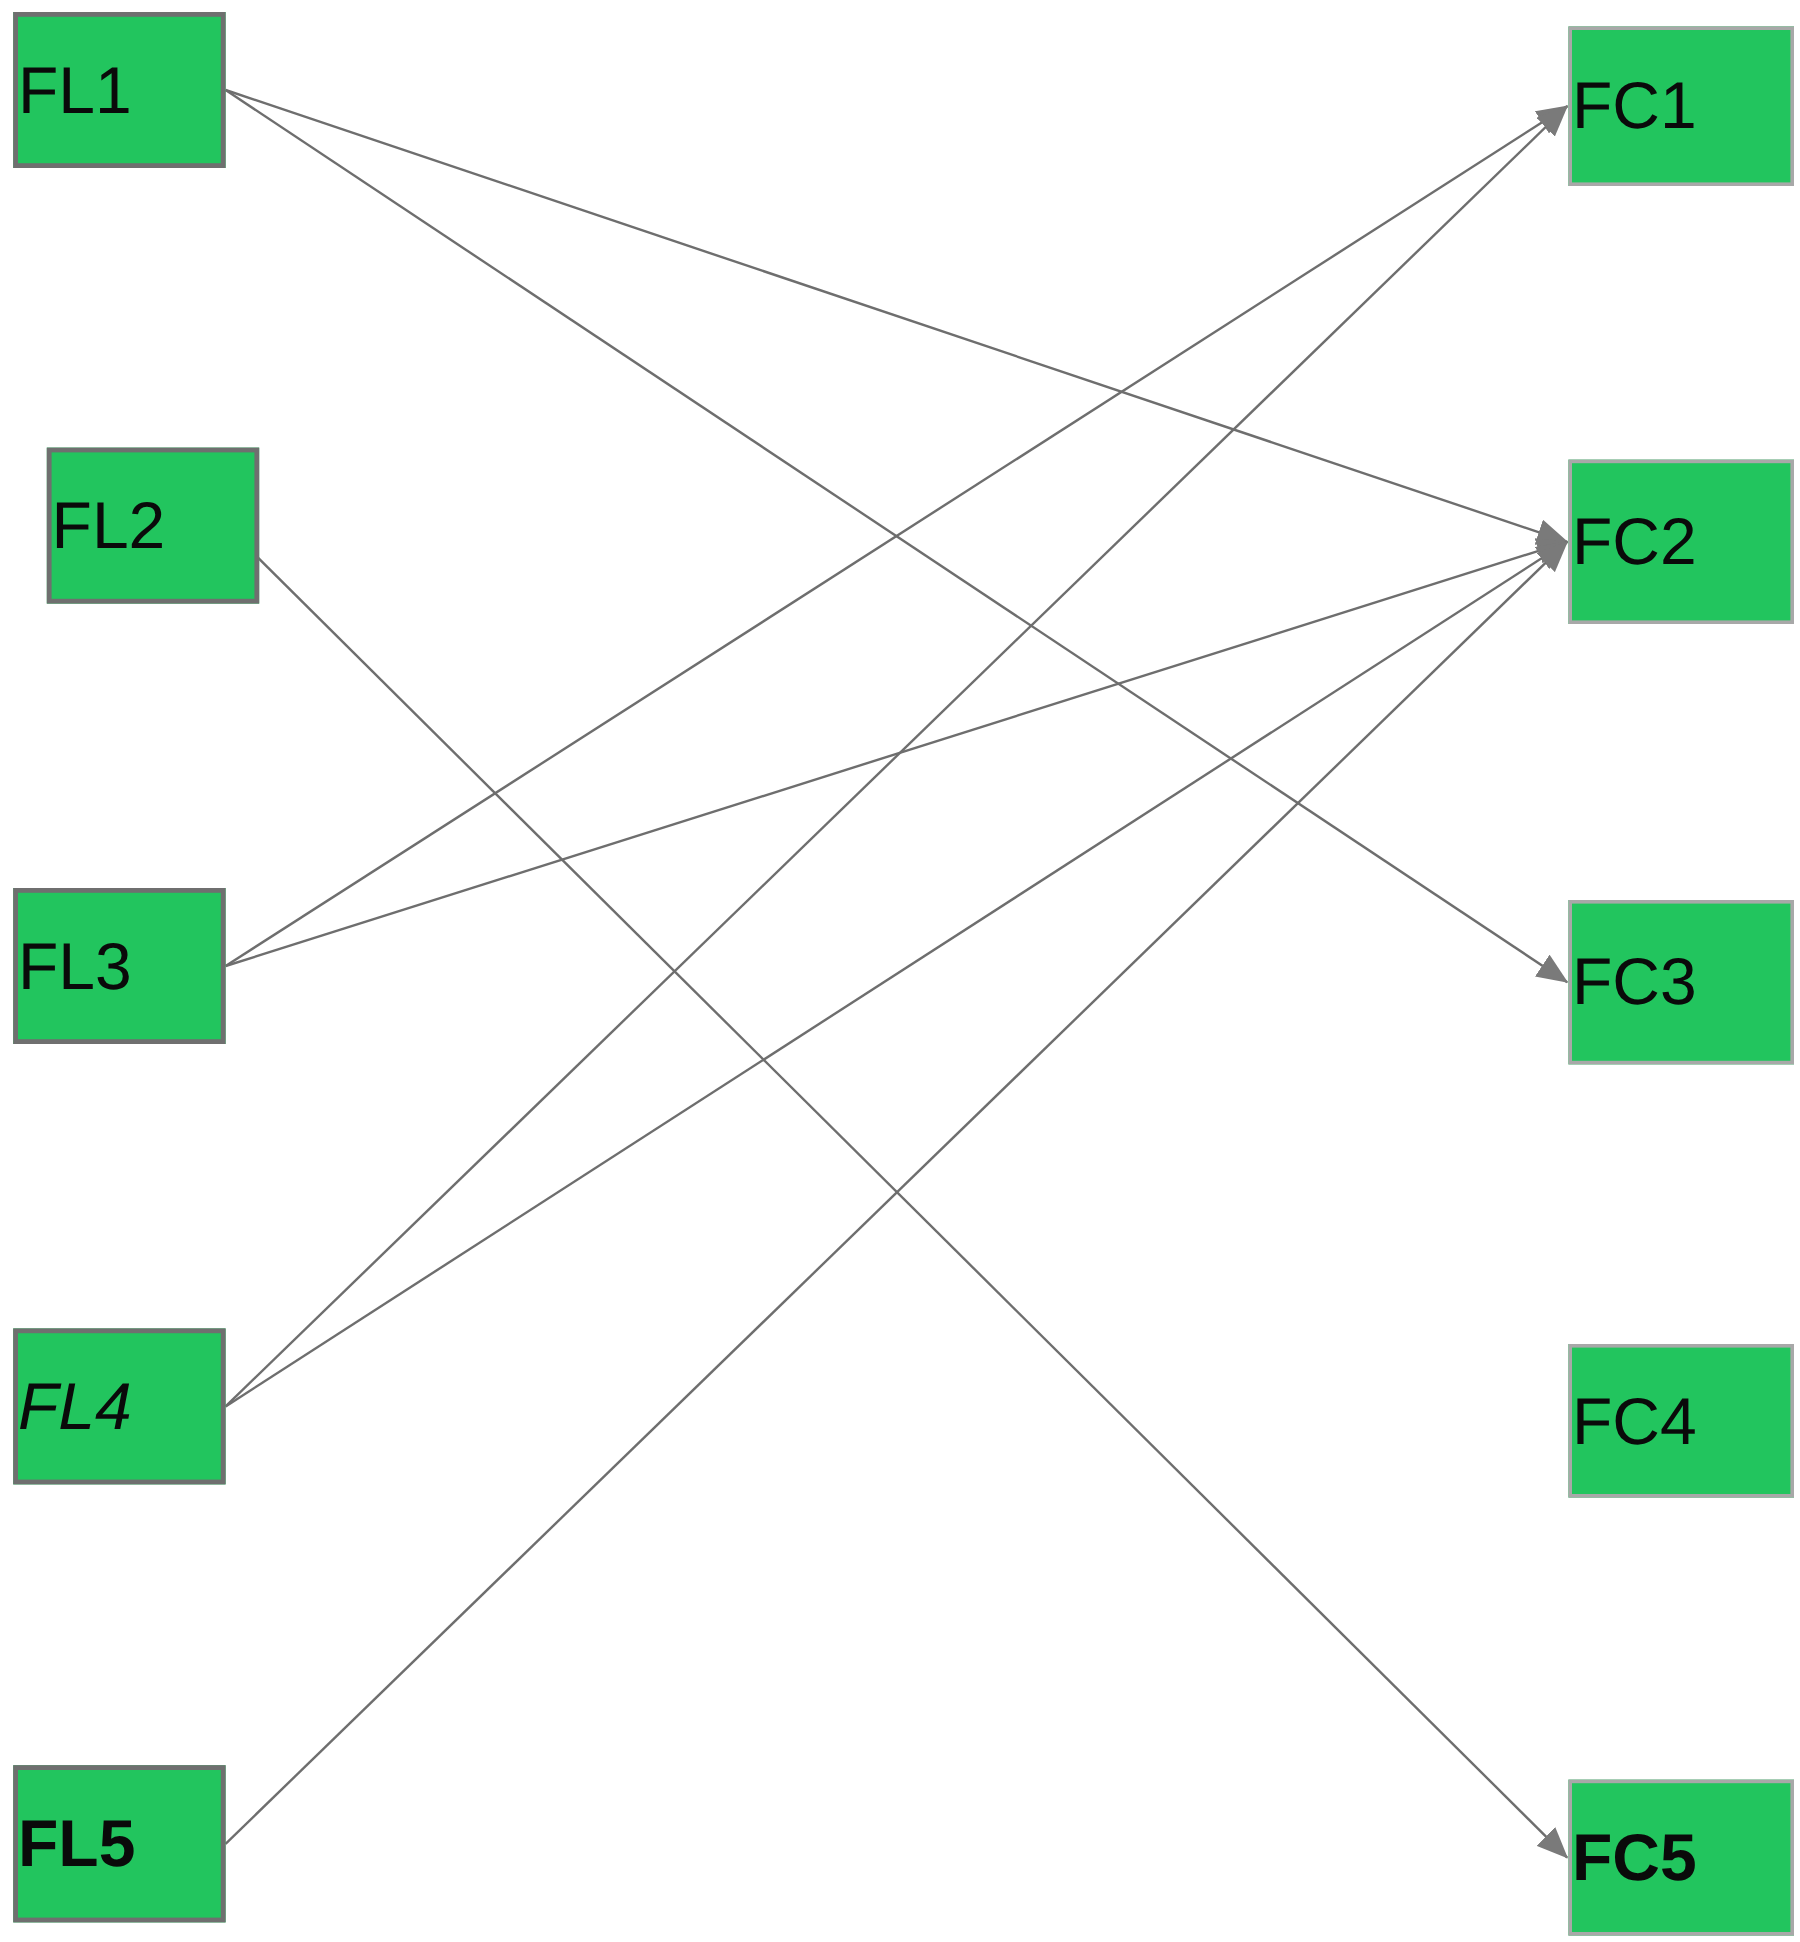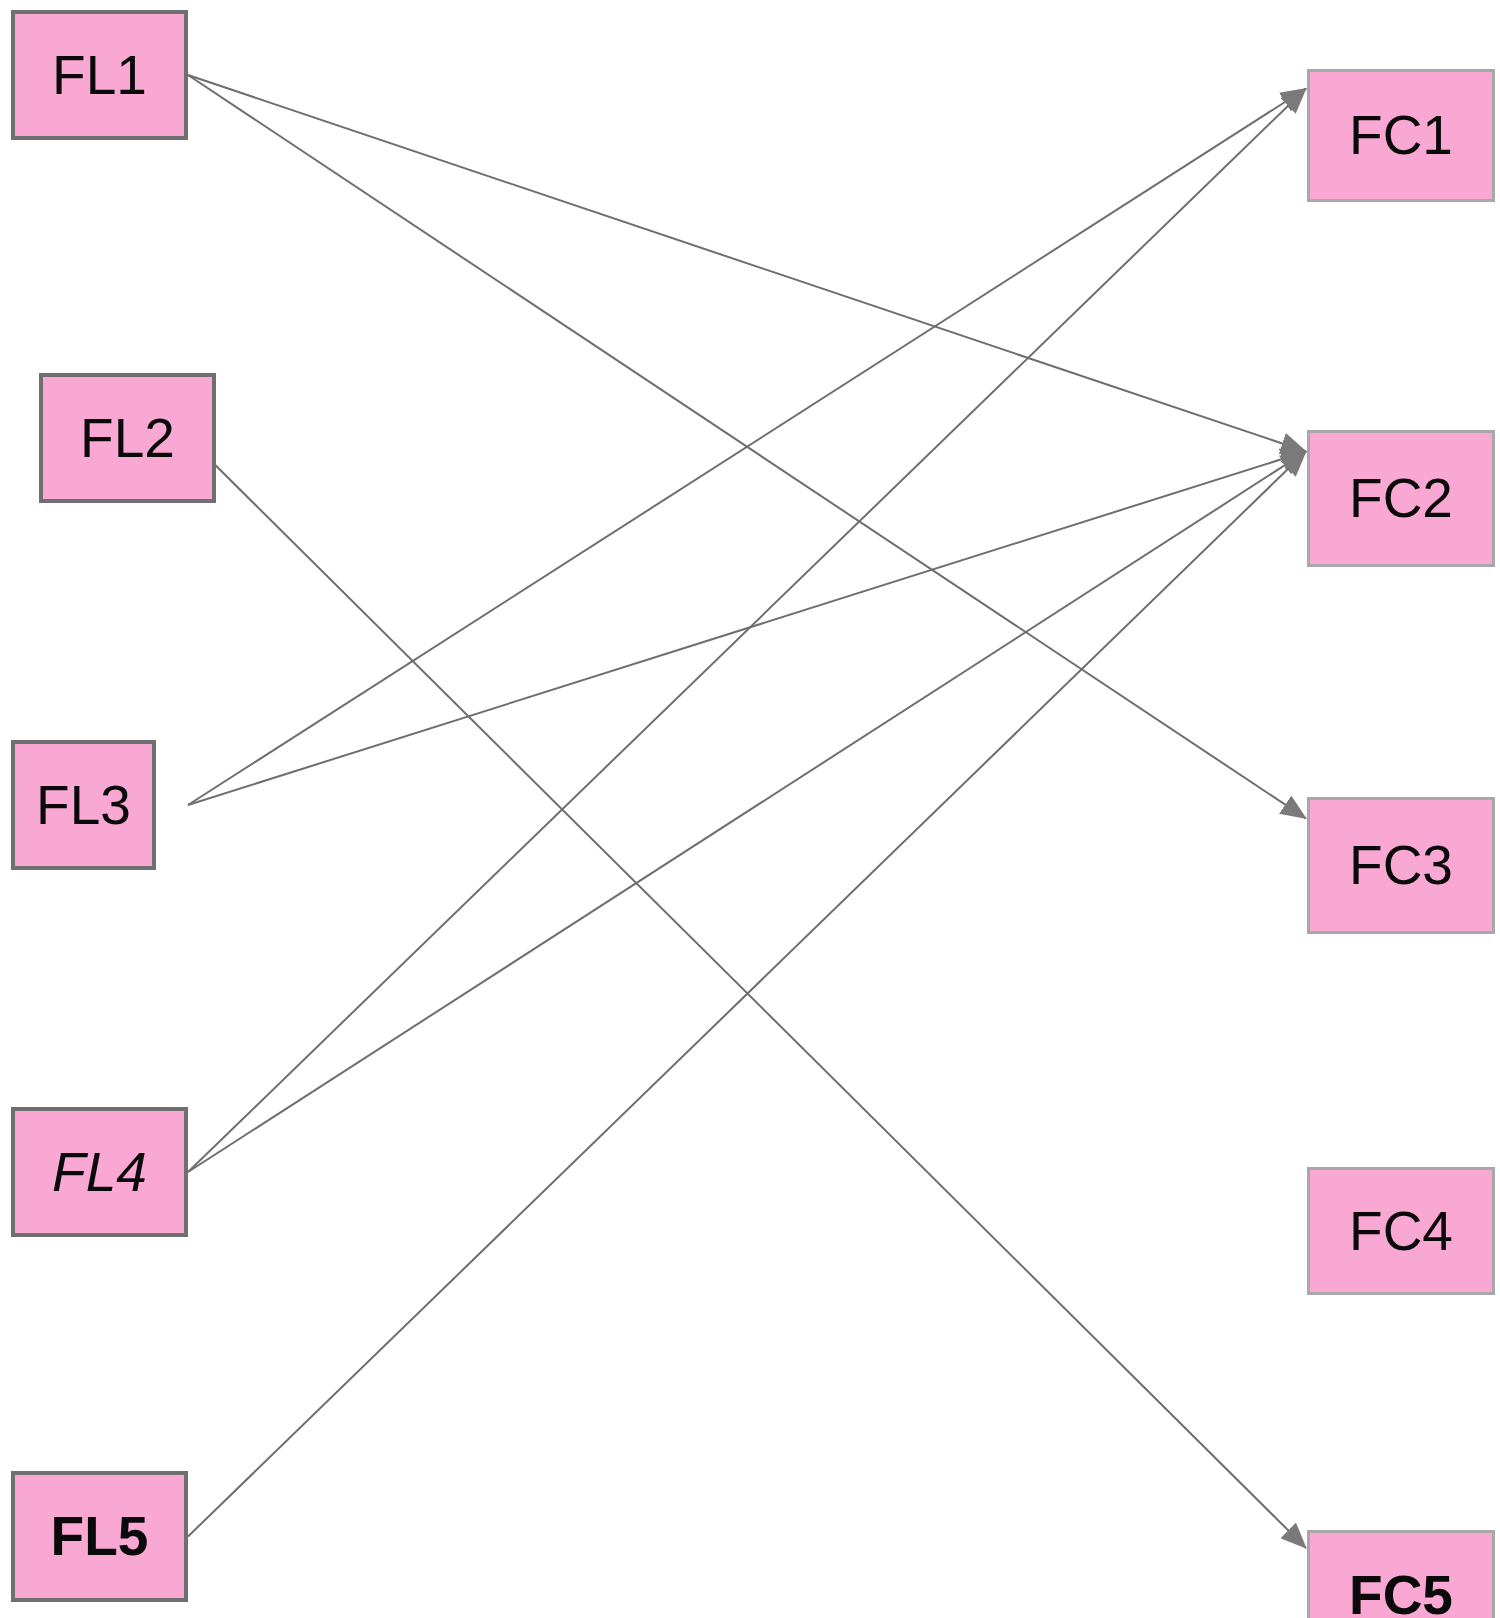--- a/index.html
+++ b/index.html
@@ -12,28 +12,27 @@
     overflow: hidden;
     font-family: "Liberation Sans", sans-serif;
   }
   #edges {
     position: absolute;
     left: 0; top: 0;
     width: 1500px; height: 1618px;
   }
   .node {
     position: absolute;
-    background: #f9a8d4;
+    background: #22c55e;
     box-sizing: border-box;
     display: flex;
     align-items: center;
-    justify-content: center;
   }
   .node.left  { border: 4px solid var(--left-border,  #6f6f6f); }
-  .node.right { border: 3px solid var(--right-border, #a8a8a8); margin-top: 47px; }
+  .node.right { border: 3px solid var(--right-border, #a8a8a8); }
   .node-label {
     font-size: 55px;
     line-height: 1;
     color: var(--label-color, #0a0a0a);
   }
 </style>
 </head>
 <body>
 
 <div id="canvas">
@@ -55,21 +54,21 @@
         <line x1="188" y1="1536.5" x2="1306" y2="451.5" stroke="#6e6e6e" stroke-width="2" marker-end="url(#arrow)"></line>
       </g>
   </svg>
 
   <div class="node left" style="left: 11px; top: 10px; width: 177px; height: 130px;">
     <span class="node-label">FL1</span>
   </div>
   <div class="node left" style="left: 11px; top: 373px; width: 177px; height: 130px; margin-left: 28px;">
     <span class="node-label">FL2</span>
   </div>
-  <div class="node left" style="left: 11px; top: 740px; width: 145px; height: 130px;">
+  <div class="node left" style="left: 11px; top: 740px; width: 177px; height: 130px;">
     <span class="node-label">FL3</span>
   </div>
   <div class="node left" style="left: 11px; top: 1107px; width: 177px; height: 130px; font-style: italic;">
     <span class="node-label">FL4</span>
   </div>
   <div class="node left" style="left: 11px; top: 1471px; width: 177px; height: 131px; font-weight: bold;">
     <span class="node-label">FL5</span>
   </div>
   <div class="node right" style="left: 1307px; top: 22px; width: 188px; height: 133px;">
     <span class="node-label">FC1</span>

